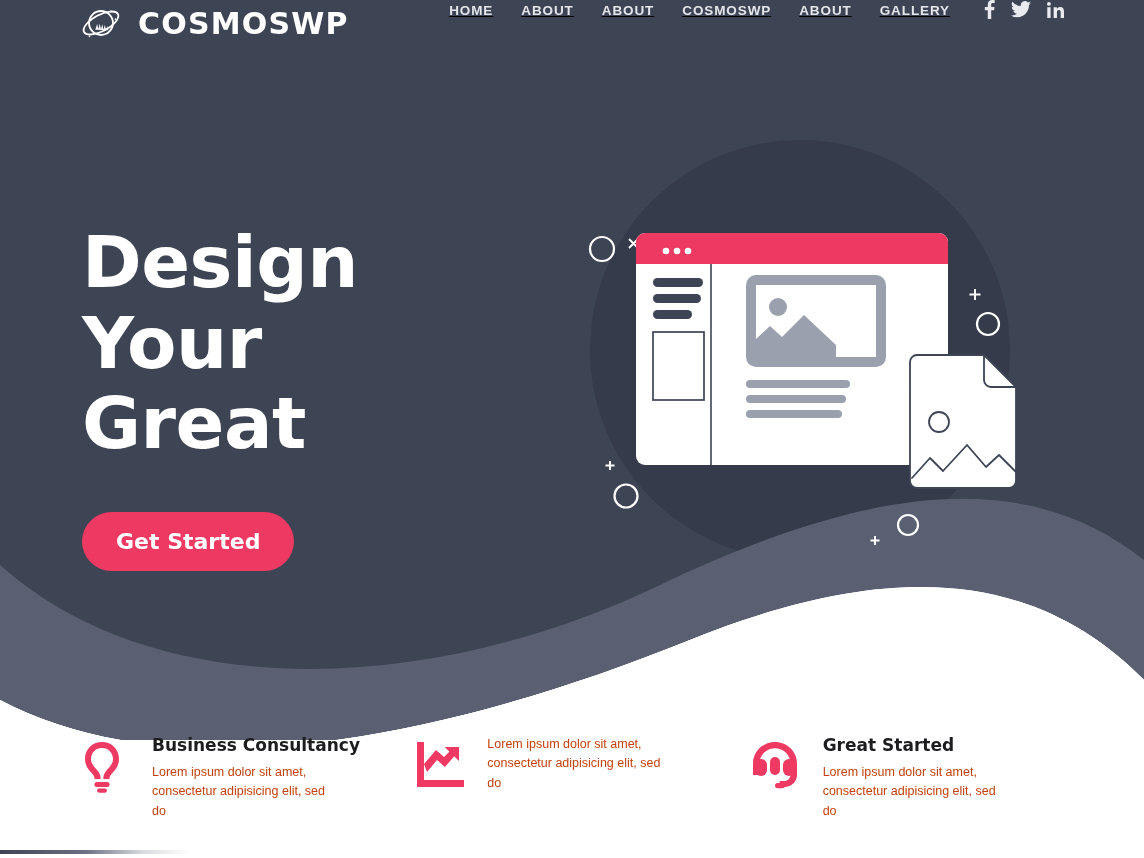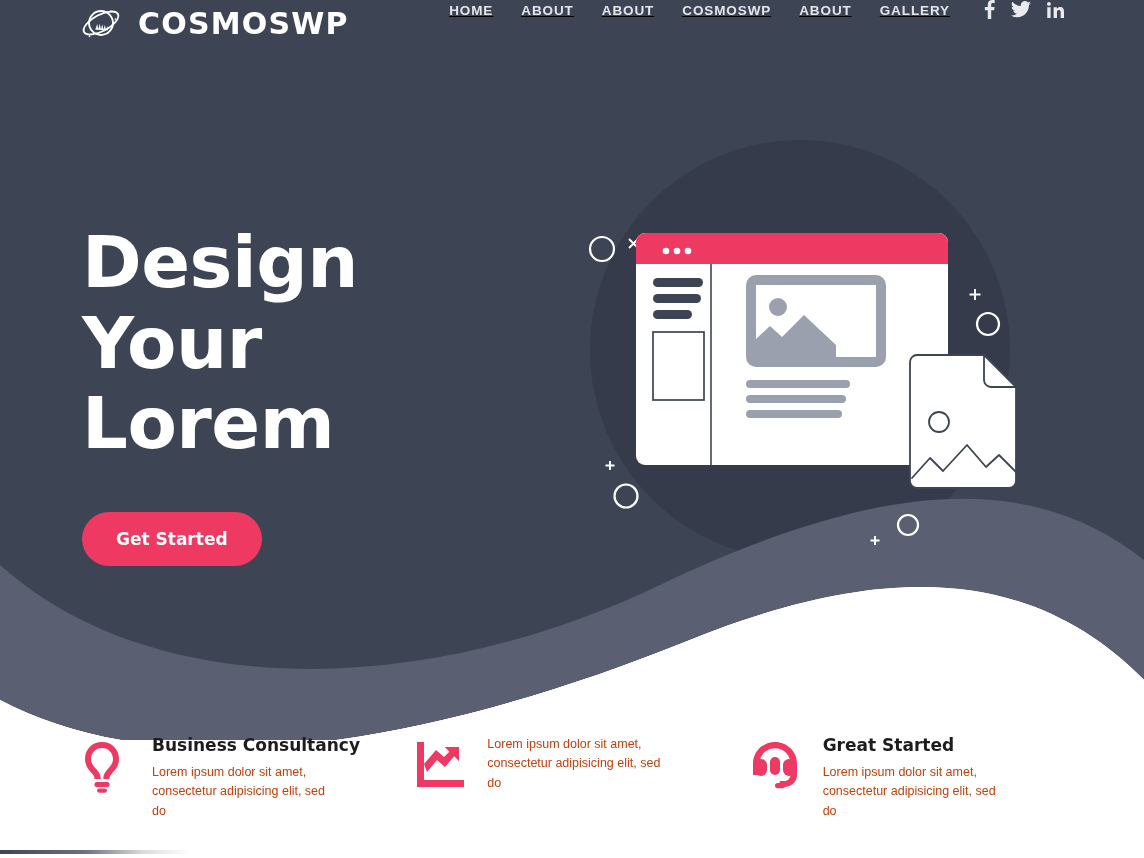--- a/index.html
+++ b/index.html
@@ -73,21 +73,21 @@
     font-family: "DejaVu Sans", sans-serif;
   }
   .btn-primary {
     display: inline-block;
     margin-top: 48px;
     background: #ee3a63;
     color: #ffffff;
     border: none;
     border-radius: 40px;
     padding: 17px 34px;
-    font-size: 17px;
+    font-size: 22px;
     font-weight: 600;
     font-family: "DejaVu Sans", sans-serif;
     cursor: pointer;
   }
 
   
   .illus { position: absolute; left: 548px; top: 130px; z-index: 25; }
 
   
   .features {
@@ -183,21 +183,21 @@
         <svg class="social-icon" width="17" height="17" viewBox="0 0 17 17">
           <path fill="currentColor" d="M3.6 17H.27V6.3H3.6V17zM1.93 4.84A1.93 1.93 0 1 1 1.93.98a1.93 1.93 0 0 1 0 3.86zM17 17h-3.32v-5.2c0-1.24-.02-2.84-1.73-2.84-1.74 0-2 1.35-2 2.75V17H6.63V6.3h3.19v1.46h.04a3.5 3.5 0 0 1 3.15-1.73C16.36 6.03 17 8.25 17 11.13V17z"></path>
         </svg>
       </div>
     </nav>
   </header>
 
   <div class="hero-copy">
     <h1 class="hero-title">
       <span>Design Your</span><br>
-      <span>Lorem</span>
+      <span>Great</span>
     </h1>
     <button class="btn-primary">Get Started</button>
   </div>
 
   <div class="illus">
     <svg width="520" height="440" viewBox="0 0 520 440">
 
       <g stroke="#ffffff" fill="none">
         <circle cx="54" cy="119" r="12" stroke-width="2.2"></circle>
         <circle cx="440" cy="194" r="11" stroke-width="2.2"></circle>

